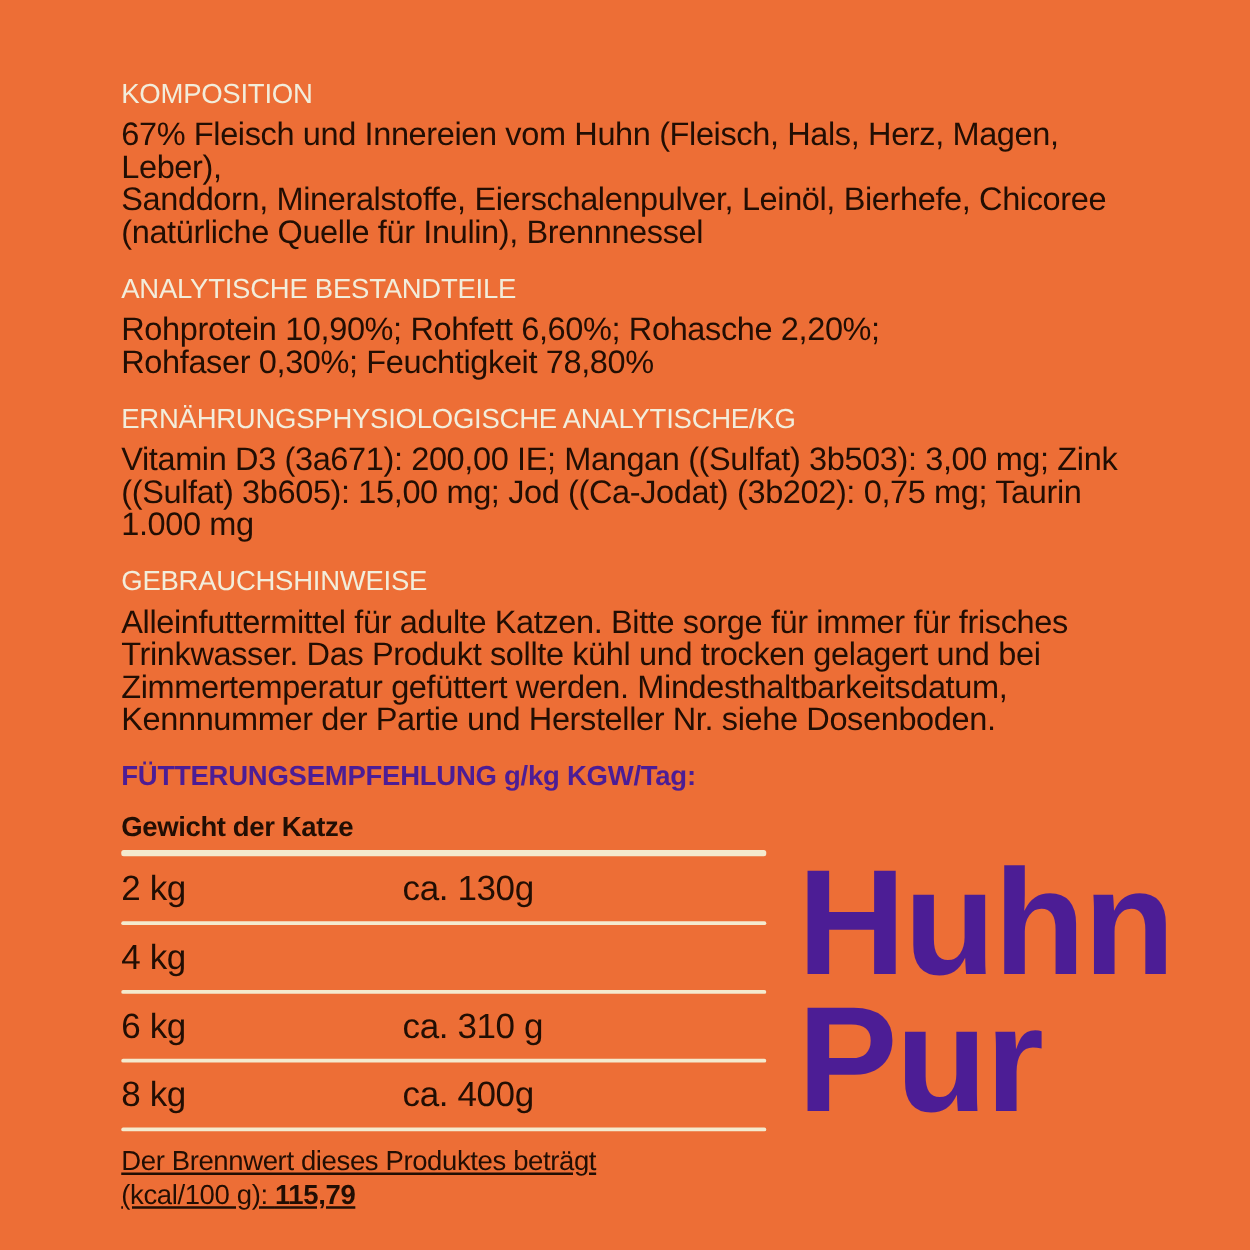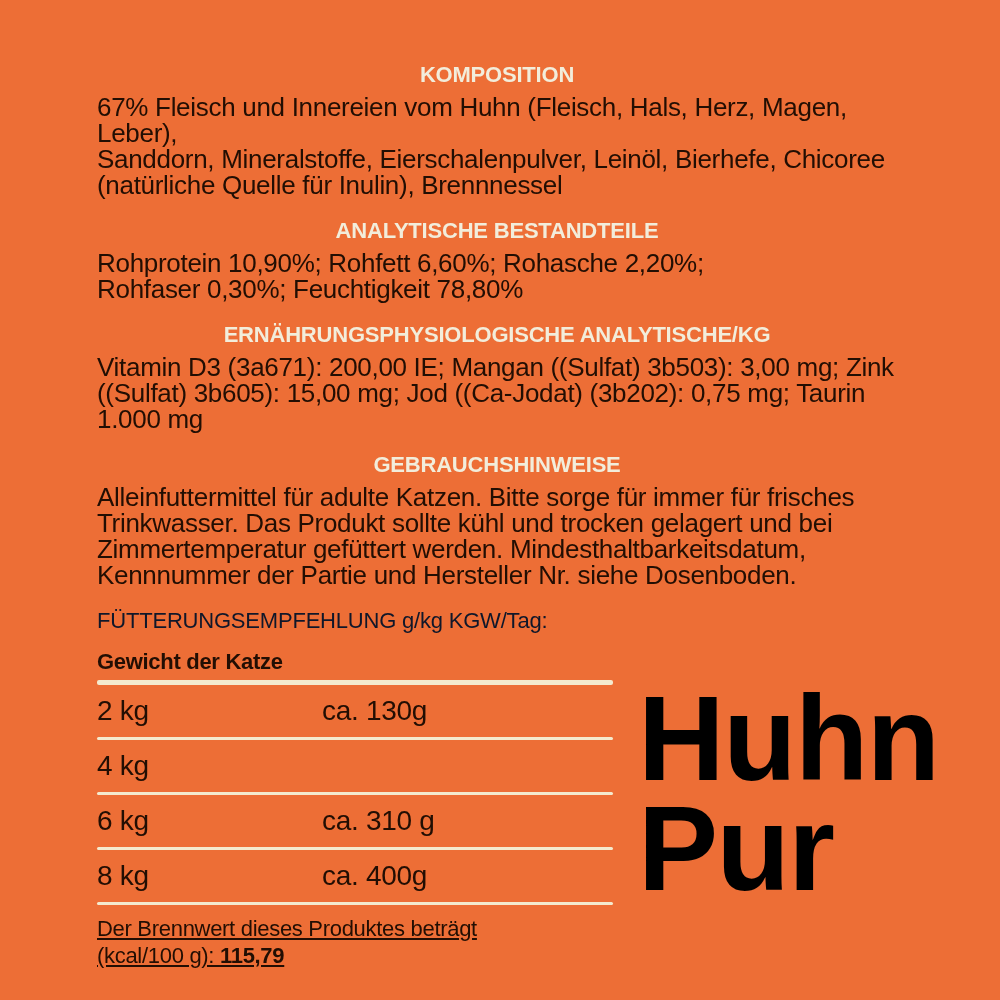--- a/index.html
+++ b/index.html
@@ -18,38 +18,37 @@
   .content {
     position: absolute;
     left: 97px;
     top: 62px;
     width: 800px;
   }
   .section-title {
     color: #F2EDDB;
     font-size: 22px;
     line-height: 26px;
-    font-weight: bold;
+    font-weight: normal;
     letter-spacing: -0.2px;
     margin: 0 0 6px 0;
-    text-align: center;
   }
   .section-body {
     font-size: 26px;
     line-height: 26px;
     letter-spacing: -0.3px;
     margin: 0 0 20px 0;
     white-space: pre-line;
     font-weight: 500;
   }
   .feeding-title {
-    color: #0f172a;
+    color: #4c1d95;
     font-size: 22px;
     line-height: 26px;
-    font-weight: normal;
+    font-weight: bold;
     letter-spacing: -0.2px;
     margin: 0 0 16px 0;
   }
   .feeding-table { width: 516px; }
   .t-head {
     display: flex;
     font-weight: bold;
     font-size: 22px;
     line-height: 24px;
     letter-spacing: -0.3px;
@@ -81,21 +80,21 @@
     line-height: 27px;
     letter-spacing: -0.3px;
     font-weight: 500;
     text-decoration: underline;
   }
   .energy .value { font-weight: bold; }
   .product-name {
     position: absolute;
     left: 638px;
     top: 683px;
-    color: #000000;
+    color: #4c1d95;
     font-size: 120px;
     line-height: 110px;
     font-weight: bold;
     letter-spacing: -1.5px;
     white-space: pre-line;
   }
 </style>
 </head>
 <body>
 

